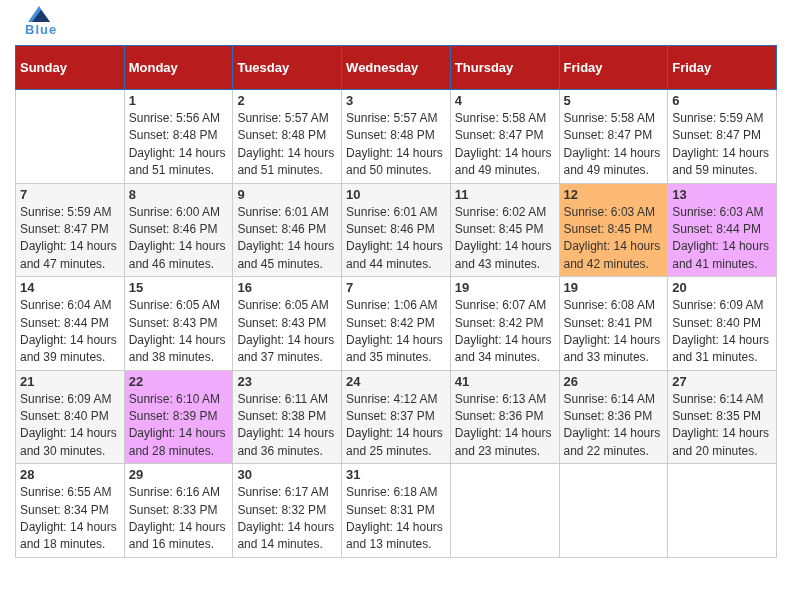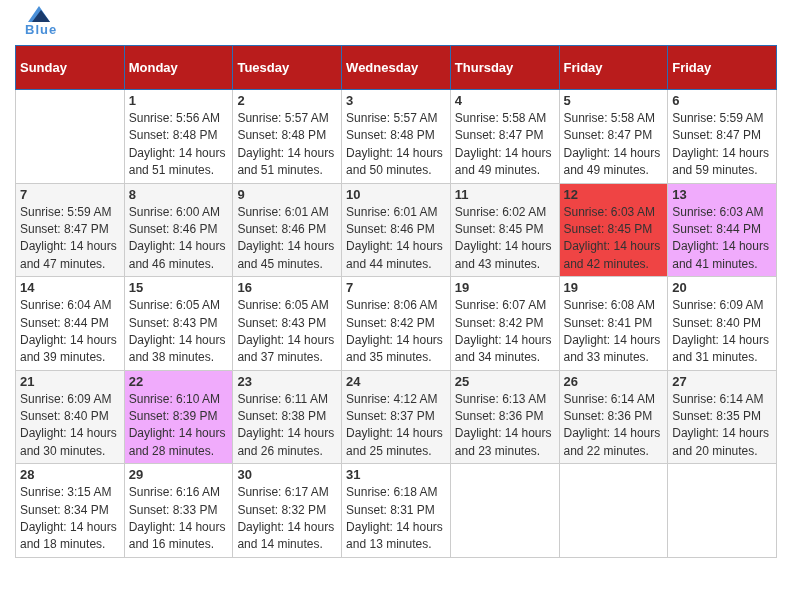--- a/index.html
+++ b/index.html
@@ -222,21 +222,21 @@
         </td>
         <td style="background: rgb(245, 245, 245);">
           <span class="day-num">11</span>
           <div class="day-info">
             <div>Sunrise: 6:02 AM</div>
             <div>Sunset: 8:45 PM</div>
             <div>Daylight: 14 hours</div>
             <div>and 43 minutes.</div>
           </div>
         </td>
-        <td style="background: #ef4444; margin-left: 36px;">
+        <td style="background: #fdba74; margin-left: 36px;">
           <span class="day-num">12</span>
           <div class="day-info">
             <div>Sunrise: 6:03 AM</div>
             <div>Sunset: 8:45 PM</div>
             <div>Daylight: 14 hours</div>
             <div>and 42 minutes.</div>
           </div>
         </td>
         <td style="background: #f0abfc;">
           <span class="day-num">13</span>
@@ -272,21 +272,21 @@
           <div class="day-info">
             <div>Sunrise: 6:05 AM</div>
             <div>Sunset: 8:43 PM</div>
             <div>Daylight: 14 hours</div>
             <div>and 37 minutes.</div>
           </div>
         </td>
         <td>
           <span class="day-num">7</span>
           <div class="day-info">
-            <div>Sunrise: 8:06 AM</div>
+            <div>Sunrise: 1:06 AM</div>
             <div>Sunset: 8:42 PM</div>
             <div>Daylight: 14 hours</div>
             <div>and 35 minutes.</div>
           </div>
         </td>
         <td>
           <span class="day-num">19</span>
           <div class="day-info">
             <div>Sunrise: 6:07 AM</div>
             <div>Sunset: 8:42 PM</div>
@@ -331,34 +331,34 @@
             <div>Daylight: 14 hours</div>
             <div>and 28 minutes.</div>
           </div>
         </td>
         <td style="background: rgb(245, 245, 245);">
           <span class="day-num">23</span>
           <div class="day-info">
             <div>Sunrise: 6:11 AM</div>
             <div>Sunset: 8:38 PM</div>
             <div>Daylight: 14 hours</div>
-            <div>and 26 minutes.</div>
+            <div>and 36 minutes.</div>
           </div>
         </td>
         <td style="background: rgb(245, 245, 245);">
           <span class="day-num">24</span>
           <div class="day-info">
             <div>Sunrise: 4:12 AM</div>
             <div>Sunset: 8:37 PM</div>
             <div>Daylight: 14 hours</div>
             <div>and 25 minutes.</div>
           </div>
         </td>
         <td style="background: rgb(245, 245, 245);">
-          <span class="day-num">25</span>
+          <span class="day-num">41</span>
           <div class="day-info">
             <div>Sunrise: 6:13 AM</div>
             <div>Sunset: 8:36 PM</div>
             <div>Daylight: 14 hours</div>
             <div>and 23 minutes.</div>
           </div>
         </td>
         <td style="background: rgb(245, 245, 245);">
           <span class="day-num">26</span>
           <div class="day-info">
@@ -375,21 +375,21 @@
             <div>Sunset: 8:35 PM</div>
             <div>Daylight: 14 hours</div>
             <div>and 20 minutes.</div>
           </div>
         </td>
       </tr>
       <tr>
         <td>
           <span class="day-num">28</span>
           <div class="day-info">
-            <div>Sunrise: 3:15 AM</div>
+            <div>Sunrise: 6:55 AM</div>
             <div>Sunset: 8:34 PM</div>
             <div>Daylight: 14 hours</div>
             <div>and 18 minutes.</div>
           </div>
         </td>
         <td>
           <span class="day-num">29</span>
           <div class="day-info">
             <div>Sunrise: 6:16 AM</div>
             <div>Sunset: 8:33 PM</div>

